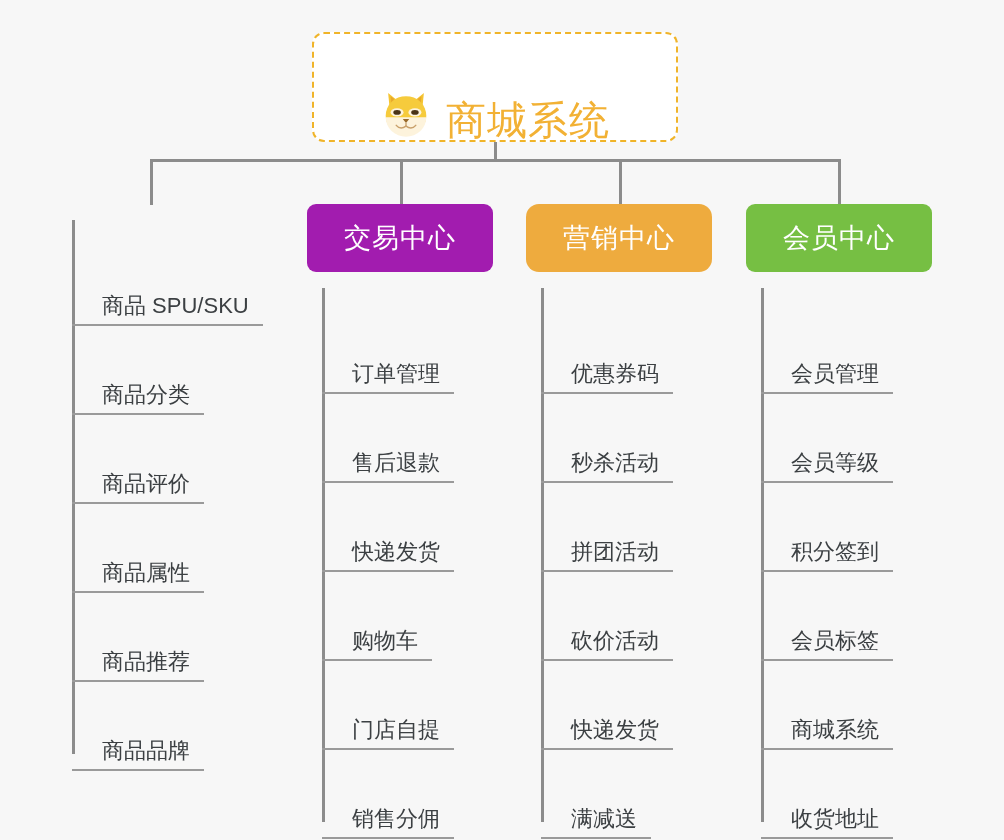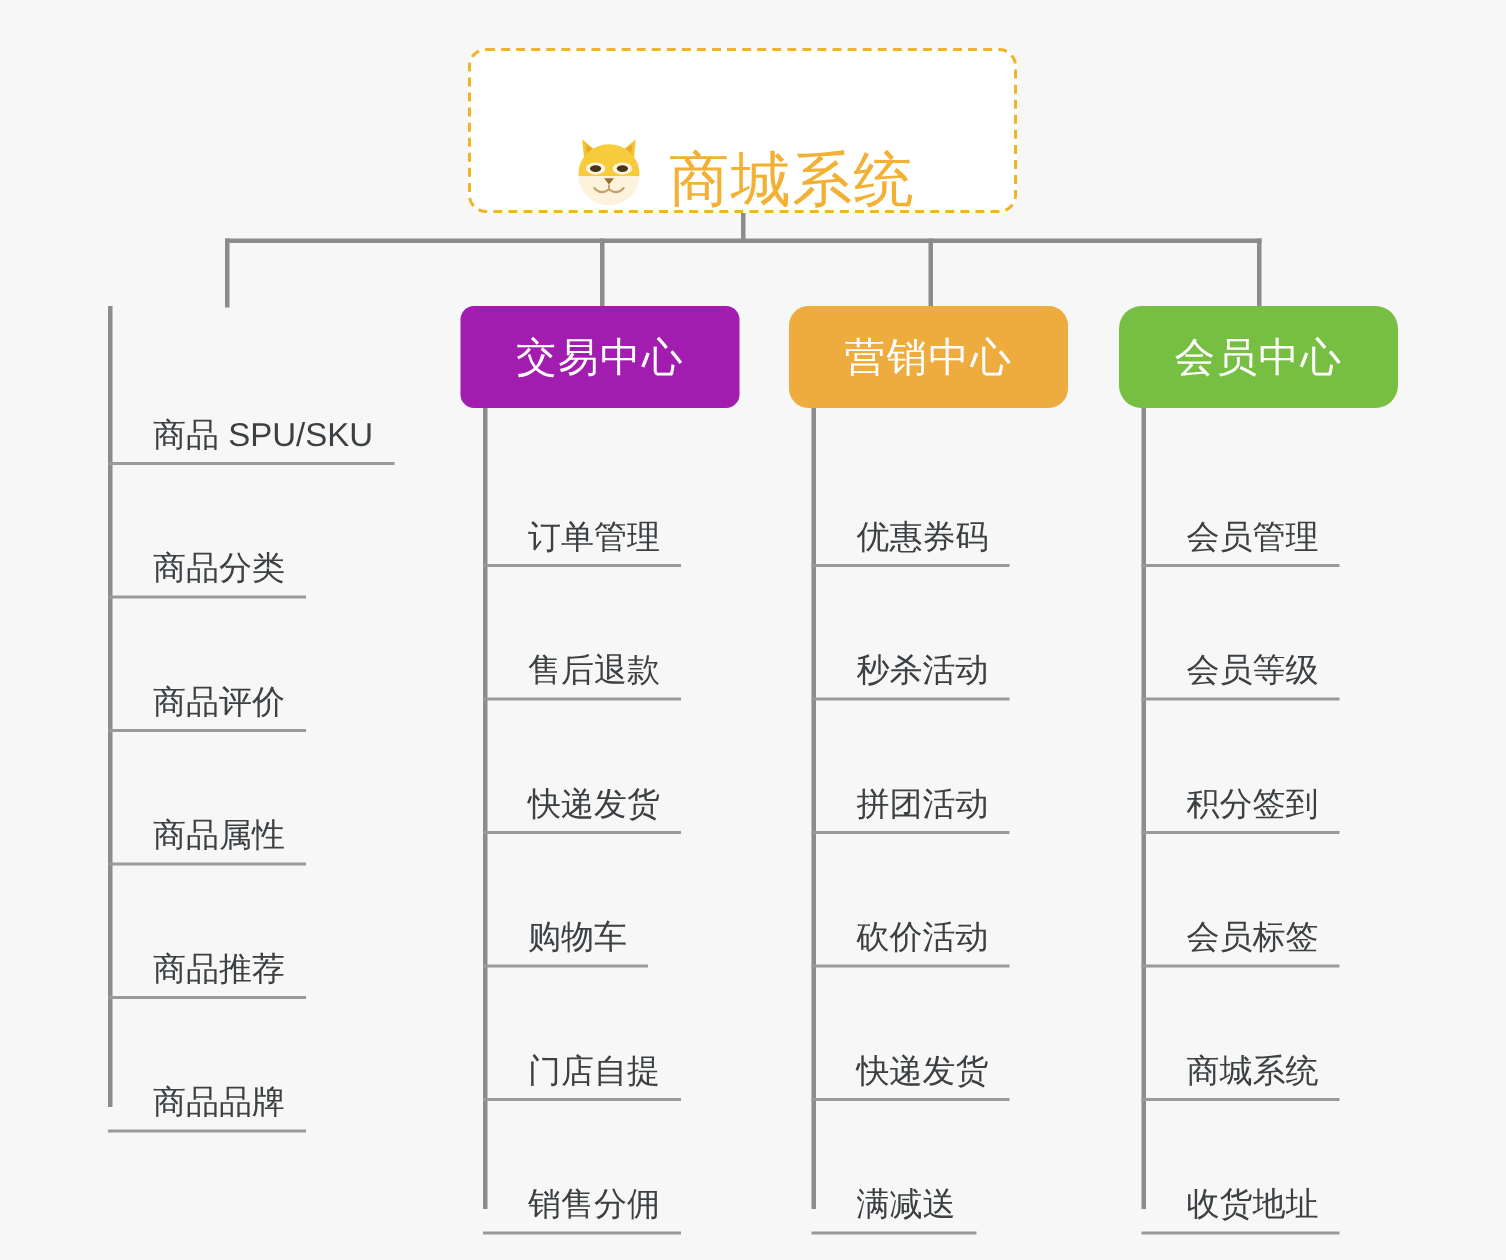--- a/index.html
+++ b/index.html
@@ -81,21 +81,21 @@
     justify-content: center;
     color: #ffffff;
     font-size: 27px;
     letter-spacing: 1px;
     white-space: nowrap;
   }
 
   
   .leaf-list {
     position: relative;
-    margin-top: 0;
+    margin-top: 16px;
     padding-top: 17px;
   }
   .leaf-spine {
     position: absolute;
     left: 15px;
     top: 0;
     width: 3px;
     background: #8c8c8c;
   }
   .leaf-item {
@@ -224,21 +224,21 @@
       <div class="leaf-item">
           <span class="leaf-inner">快递发货</span>
         </div>
       <div class="leaf-item">
           <span class="leaf-inner">满减送</span>
         </div>
     </div>
   </div>
 
   <div class="column col-3">
-    <div class="cat-box" style="background:#76bf43;border-radius:15px;">
+    <div class="cat-box" style="background:#76bf43;">
       <span>会员中心</span>
     </div>
     <div class="leaf-list">
       <div class="leaf-spine" style="height: 534px; background: rgb(140, 140, 140);"></div>
       <div class="leaf-item">
           <span class="leaf-inner">会员管理</span>
         </div>
       <div class="leaf-item">
           <span class="leaf-inner">会员等级</span>
         </div>

